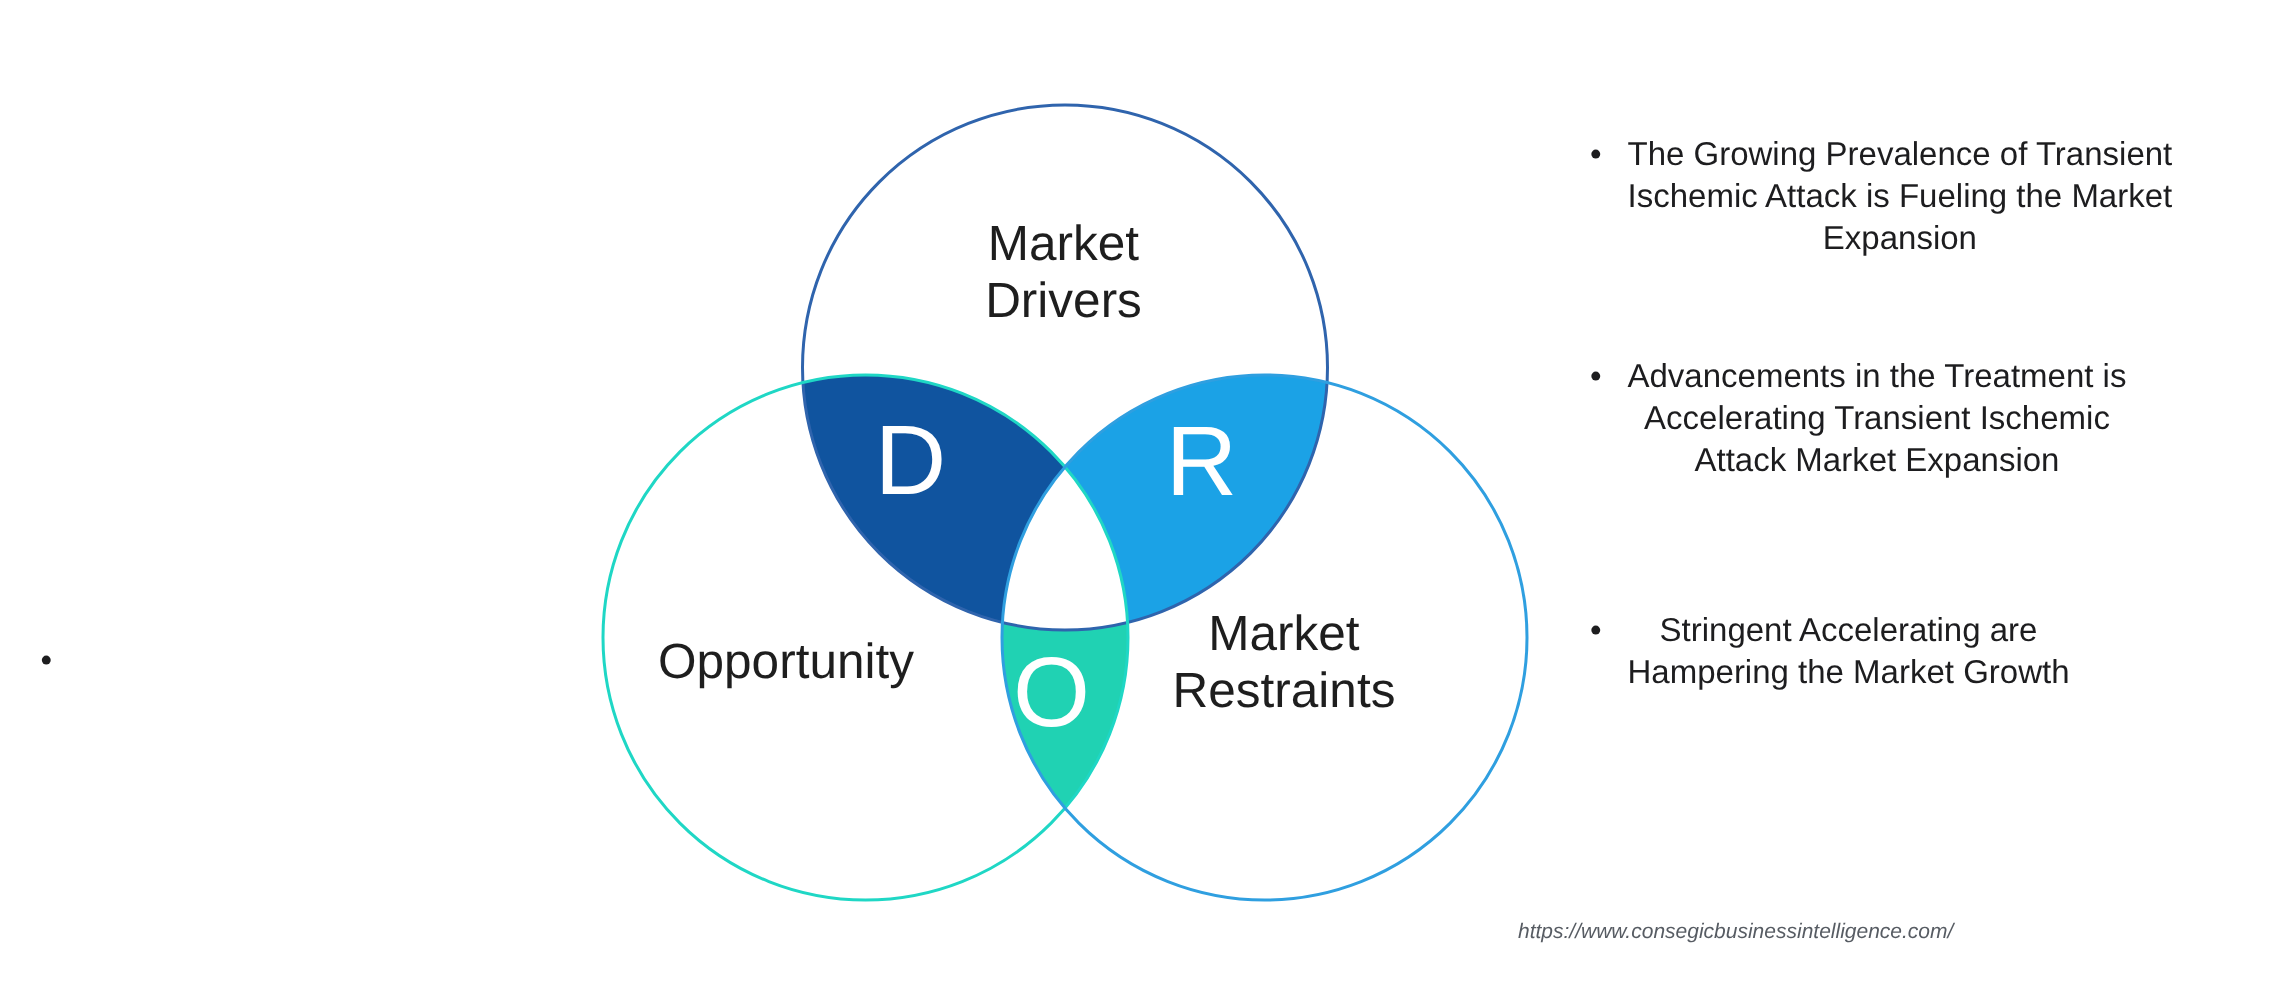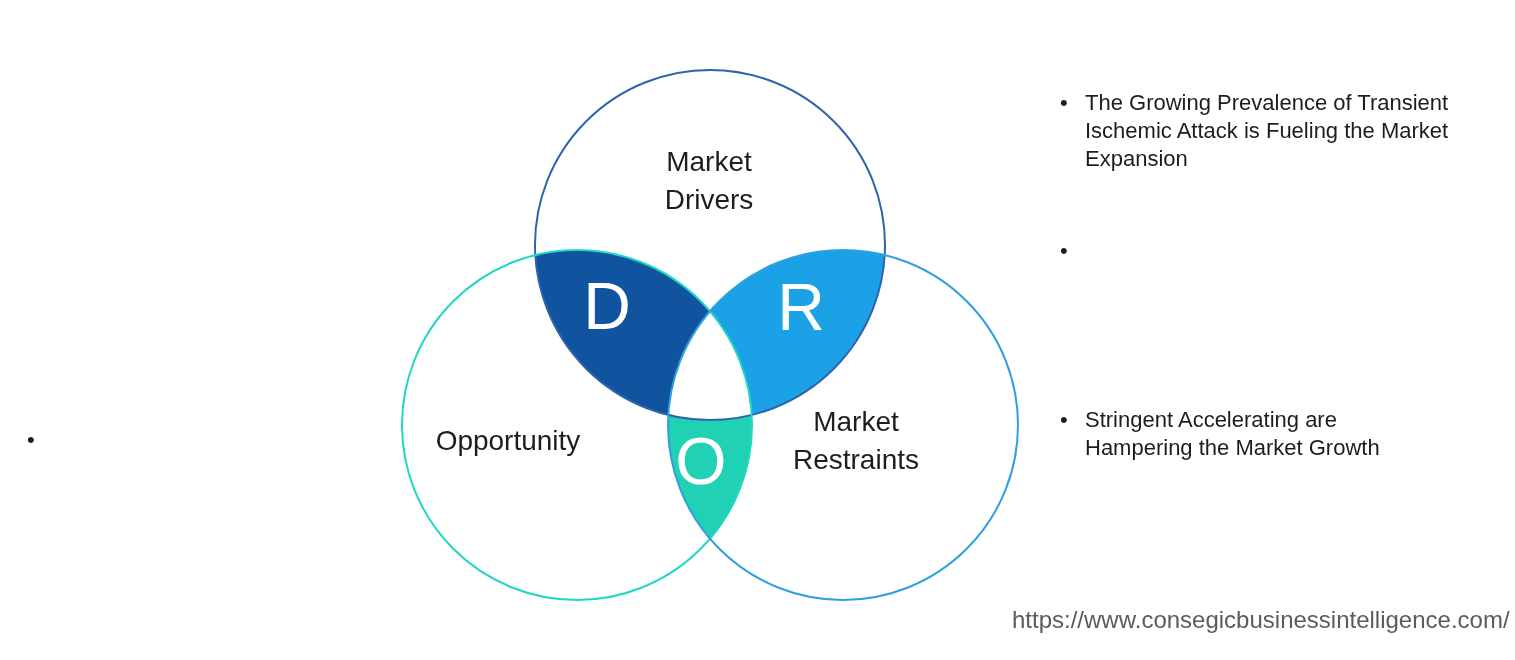--- a/index.html
+++ b/index.html
@@ -19,21 +19,21 @@
   .venn-svg {
     position: absolute;
     left: 0;
     top: 0;
     width: 1515px;
     height: 660px;
   }
   .venn-label {
     position: absolute;
     transform: translate(-50%, -50%);
-    font-size: 28px;
+    font-size: 33px;
     line-height: 38px;
     font-weight: 400;
     color: #1e1e1e;
     text-align: center;
     white-space: pre-line;
   }
   .venn-letter {
     position: absolute;
     transform: translate(-50%, -50%);
     font-size: 66px;
@@ -52,36 +52,38 @@
     font-size: 22px;
     line-height: 28px;
     color: #1d1d1f;
   }
   .bullet-text {
     font-size: 22px;
     line-height: 28px;
     font-weight: 500;
     color: #1d1d1f;
     white-space: pre-line;
+    text-align: center;
   }
   .left-bullet { left: 27px; top: 426px; width: 385px; }
   .left-bullet .bullet-dot { width: 18px; }
   .right-bullet { left: 1060px; width: 440px; }
   .right-bullet .bullet-dot { width: 25px; }
   .right-bullet-1 { top: 89px; }
   .right-bullet-2 { top: 237px; }
   .right-bullet-3 { top: 406px; }
   .footer-url {
     position: absolute;
     left: 1012px;
     top: 607px;
-    font-size: 24px;
+    font-size: 14px;
     line-height: 26px;
     font-weight: 400;
     color: #575c63;
+    font-style: italic;
   }
 </style>
 </head>
 <body>
 
 <div class="canvas">
 
   <svg class="venn-svg" viewBox="0 0 1515 660">
     <defs>
       <clipPath id="cpTop">
@@ -100,40 +102,43 @@
 
     <path d="M 710 311.3 A 175 175 0 0 0 668.3 414.9 A 175 175 0 0 0 751.7 414.9 A 175 175 0 0 0 710 311.3 Z" fill="#ffffff"></path>
 
     <circle cx="710" cy="245" r="175" fill="none" stroke-width="2" stroke="#2f64ad"></circle>
     <circle cx="577" cy="425" r="175" fill="none" stroke-width="2" stroke="#1fd7c5"></circle>
     <circle cx="843" cy="425" r="175" fill="none" stroke-width="2" stroke="#2f9fe0"></circle>
   </svg>
 
   <div class="venn-label" style="left:709px; top:181px;">Market
 Drivers</div>
-  <div class="venn-label" style="left:508px; top:441px;">Opportunity</div>
+  <div class="venn-label" style="left:524px; top:441px;">Opportunity</div>
   <div class="venn-label" style="left:856px; top:441px;">Market
 Restraints</div>
 
   <div class="venn-letter" style="left:607px; top:306px;">D</div>
   <div class="venn-letter" style="left:801px; top:307px;">R</div>
   <div class="venn-letter" style="left:701px; top:461px;">O</div>
 
   <div class="bullet-item left-bullet">
     <span class="bullet-dot">•</span>
   </div>
 
   <div class="bullet-item right-bullet right-bullet-1">
     <span class="bullet-dot">•</span>
     <span class="bullet-text">The Growing Prevalence of Transient
 Ischemic Attack is Fueling the Market
 Expansion</span>
   </div>
   <div class="bullet-item right-bullet right-bullet-2">
     <span class="bullet-dot">•</span>
+    <span class="bullet-text">Advancements in the Treatment is
+Accelerating Transient Ischemic
+Attack Market Expansion</span>
   </div>
   <div class="bullet-item right-bullet right-bullet-3">
     <span class="bullet-dot">•</span>
     <span class="bullet-text">Stringent Accelerating are
 Hampering the Market Growth</span>
   </div>
 
   <div class="footer-url">https://www.consegicbusinessintelligence.com/</div>
 
 </div>

